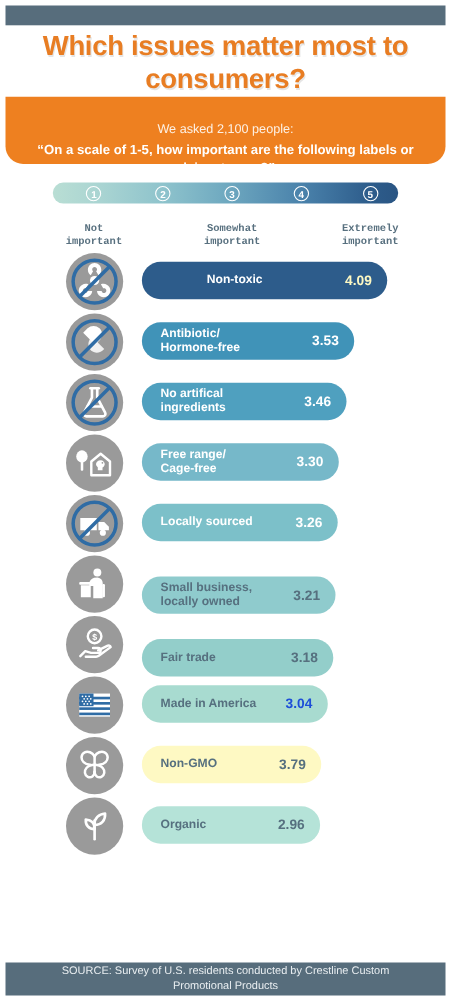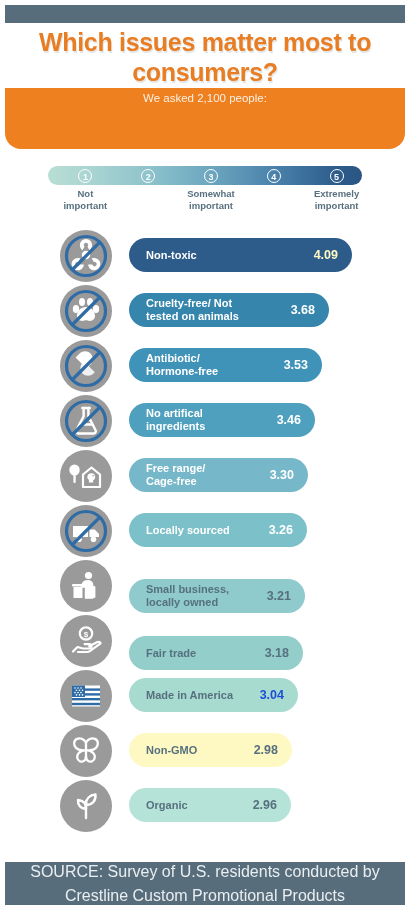--- a/index.html
+++ b/index.html
@@ -33,21 +33,21 @@
     text-shadow:1px 2px 0 rgba(0,0,0,.10);
   }
 
   .question-box{
     position:absolute;left:5px;right:5px;top:88px;height:61px;
     background:#ee8020;
     border-radius:0 0 16px 16px;
     color:#ffffff;
     text-align:center;
     box-sizing:border-box;
-    padding-top:2px;
+    padding-top:22px;
   }
   .q-line1{font-size:11.5px;font-weight:400;line-height:1.55;color:#fdf0e4;}
   .q-line2{font-size:12px;font-weight:bold;line-height:1.38;padding:0 16px;}
 
   
   .scale-wrap{position:absolute;left:48px;top:166px;width:314px;}
   .scale-bar{
     position:relative;height:19px;border-radius:10px;
     background:linear-gradient(90deg,
       #b9ded4 0%,
@@ -57,21 +57,21 @@
       #4a82ab 72%,
       #2d5c8b 92%,
       #2a5583 100%);
   }
   .scale-num{
     position:absolute;top:2.5px;width:14px;height:14px;border-radius:50%;
     border:1.4px solid #ffffff;color:#ffffff;
     font-size:9px;font-weight:bold;line-height:14px;text-align:center;
     box-sizing:border-box;
   }
-  .scale-labels{position:relative;height:28px;margin-top:3px;}
+  .scale-labels{position:relative;height:28px;margin-top:17px;font-family:Liberation Mono, monospace;}
   .scale-label{
     position:absolute;width:90px;margin-left:-45px;text-align:center;
     font-size:9.5px;font-weight:bold;color:#58707f;line-height:1.28;
   }
 
   
   .rows{position:absolute;left:0;top:230px;width:410px;}
   .row{position:relative;height:55px;}
   .icon-circle{
     position:absolute;left:60px;top:0;width:52px;height:52px;border-radius:50%;
@@ -86,39 +86,40 @@
   .bar-label{
     position:absolute;left:17px;top:50%;transform:translateY(-50%);
     font-size:11px;font-weight:bold;line-height:1.18;white-space:pre-line;
   }
   .bar-value{
     position:absolute;right:14px;top:50%;transform:translateY(-50%);
     font-size:12.5px;font-weight:bold;
   }
 
   .footer{
-    position:absolute;left:5px;right:5px;bottom:5px;height:43px;
+    position:absolute;left:5px;right:5px;bottom:5px;height:30px;
     background:#576d7c;color:#e9eef1;
-    font-size:16px;line-height:1.45;text-align:center;
+    font-size:10px;line-height:1.45;text-align:center;
     display:flex;align-items:center;justify-content:center;
     box-sizing:border-box;padding:0 24px;
   }
 </style>
 </head>
 <body>
 
 <div class="frame-left"></div>
 <div class="frame-right"></div>
 
 <div class="topband"></div>
 
 <div class="title">Which issues matter most to consumers?</div>
 
 <div class="question-box">
   <div class="q-line1">We asked 2,100 people:</div>
+  <div class="q-line2">“On a scale of 1-5, how important are the following labels or claims to you?”</div>
 </div>
 
 <div class="scale-wrap">
   <div class="scale-bar" id="scale-bar">
       <div class="scale-num" style="left: 30.4px;">1</div>
       <div class="scale-num" style="left: 93.2px;">2</div>
       <div class="scale-num" style="left: 156px;">3</div>
       <div class="scale-num" style="left: 218.8px;">4</div>
       <div class="scale-num" style="left: 281.6px;">5</div>
     </div>
@@ -140,42 +141,22 @@
             <circle cx="26" cy="25" r="4.2"></circle>
             <path d="M26 9c-3.4 0-6.1 2.8-6.1 6.2 0 2.1 1 3.9 2.6 5l2.1-3.6c-.5-.4-.8-1-.8-1.7 0-1.2 1-2.2 2.2-2.2s2.2 1 2.2 2.2c0 .7-.3 1.3-.8 1.7l2.1 3.6c1.6-1.1 2.6-2.9 2.6-5C32.1 11.8 29.4 9 26 9z"></path>
             <path d="M12.6 37.2c1.7 2.9 5.4 3.9 8.3 2.2 1.8-1.1 2.9-3 2.9-4.9l-4.2.1c-.1.6-.4 1.2-1 1.5-1 .6-2.4.3-3-.8-.6-1-.3-2.4.8-3 .6-.4 1.2-.4 1.8-.2l2.1-3.6c-1.8-.7-3.9-.6-5.7.5-2.9 1.7-3.9 5.3-2 8.2z"></path>
             <path d="M39.4 37.2c1.9-2.9.9-6.5-2-8.2-1.8-1.1-3.9-1.2-5.7-.5l2.1 3.6c.6-.2 1.2-.2 1.8.2 1.1.6 1.4 2 .8 3-.6 1.1-2 1.4-3 .8-.6-.3-.9-.9-1-1.5l-4.2-.1c0 1.9 1.1 3.8 2.9 4.9 2.9 1.7 6.6.7 8.3-2.2z"></path>
           </g>
           <circle cx="26" cy="26" r="19.5" fill="none" stroke="#2f6ca5" stroke-width="3.2"></circle>
           <line x1="13.5" y1="38.5" x2="38.5" y2="13.5" stroke="#2f6ca5" stroke-width="3.2" stroke-linecap="round"></line>
         </svg>
       </div>
       <div class="bar" style="width: 223px; background: rgb(45, 92, 139);">
-        <div class="bar-label" style="color: rgb(255, 255, 255);">Non-toxic</div>
+        <div class="bar-label" style="color: rgb(255, 255, 255); margin-left: 42px;">Non-toxic</div>
         <div class="bar-value" style="color: #fef9c3;">4.09</div>
-      </div>
-    </div>
-    <div class="row">
-      <div class="icon-circle">
-        <svg width="52" height="52" viewBox="0 0 52 52" xmlns="http://www.w3.org/2000/svg">
-          <g fill="#ffffff">
-            <ellipse cx="22" cy="17" rx="3" ry="4"></ellipse>
-            <ellipse cx="30" cy="17" rx="3" ry="4"></ellipse>
-            <ellipse cx="16" cy="24" rx="3.2" ry="4"></ellipse>
-            <ellipse cx="36" cy="24" rx="3.2" ry="4"></ellipse>
-            <path d="M26 22c-5 0-9 4.3-9 8.8 0 3.3 2.4 5.2 5.2 5.2 1.6 0 2.6-.7 3.8-.7s2.2.7 3.8.7c2.8 0 5.2-1.9 5.2-5.2C35 26.3 31 22 26 22z"></path>
-          </g>
-          <circle cx="26" cy="26" r="19.5" fill="none" stroke="#2f6ca5" stroke-width="3.2"></circle>
-          <line x1="13.5" y1="38.5" x2="38.5" y2="13.5" stroke="#2f6ca5" stroke-width="3.2" stroke-linecap="round"></line>
-        </svg>
-      </div>
-      <div class="bar" style="width: 200px; background: rgb(53, 133, 173);">
-        <div class="bar-label" style="color: rgb(255, 255, 255);">Cruelty-free/ Not
-tested on animals</div>
-        <div class="bar-value" style="color: rgb(255, 255, 255);">3.68</div>
       </div>
     </div>
     <div class="row">
       <div class="icon-circle">
         <svg width="52" height="52" viewBox="0 0 52 52" xmlns="http://www.w3.org/2000/svg">
           <g fill="#ffffff">
             <path d="M30.5 13.5c3 3 3 7.9 0 10.9l-4 4-10.9-10.9 4-4c3-3 7.9-3 10.9 0z"></path>
             <path d="M22.6 33.5c-3-3-3-7.9 0-10.9l1.3-1.3 10.9 10.9-1.3 1.3c-3 3-7.9 3-10.9 0z" opacity="0.85"></path>
           </g>
           <circle cx="26" cy="26" r="19.5" fill="none" stroke="#2f6ca5" stroke-width="3.2"></circle>
@@ -321,21 +302,21 @@
             <path d="M26 17.5c-2.2-3.4-6-5-9-3.6-3.4 1.6-3.8 6.3-1 9 1.6 1.6 4 2.3 6 2.3"></path>
             <path d="M26 17.5c2.2-3.4 6-5 9-3.6 3.4 1.6 3.8 6.3 1 9-1.6 1.6-4 2.3-6 2.3"></path>
             <path d="M26 25.2c-2.6 0-5.6 1-7.4 3-2.3 2.5-1.8 6.6 1.2 8 3 1.4 6.2-.8 6.2-4.6"></path>
             <path d="M26 25.2c2.6 0 5.6 1 7.4 3 2.3 2.5 1.8 6.6-1.2 8-3 1.4-6.2-.8-6.2-4.6"></path>
             <path d="M26 17.5v16"></path>
           </g>
         </svg>
       </div>
       <div class="bar" style="width: 163px; background: #fef9c3;">
         <div class="bar-label" style="color: rgb(86, 112, 127);">Non-GMO</div>
-        <div class="bar-value" style="color: rgb(86, 112, 127);">2.98</div>
+        <div class="bar-value" style="color: rgb(86, 112, 127);">3.79</div>
       </div>
     </div>
     <div class="row">
       <div class="icon-circle">
         <svg width="52" height="52" viewBox="0 0 52 52" xmlns="http://www.w3.org/2000/svg">
           <g fill="none" stroke="#ffffff" stroke-width="2.4" stroke-linejoin="round" stroke-linecap="round">
             <path d="M26 38V21"></path>
             <path d="M26 24c0-5 3.5-9 9.5-9.5.5 6-3 10.5-9.5 10.5z"></path>
             <path d="M26 28c0-4.5-3-7.5-8-8-.4 5 2.6 8.8 8 8.8z"></path>
           </g>

